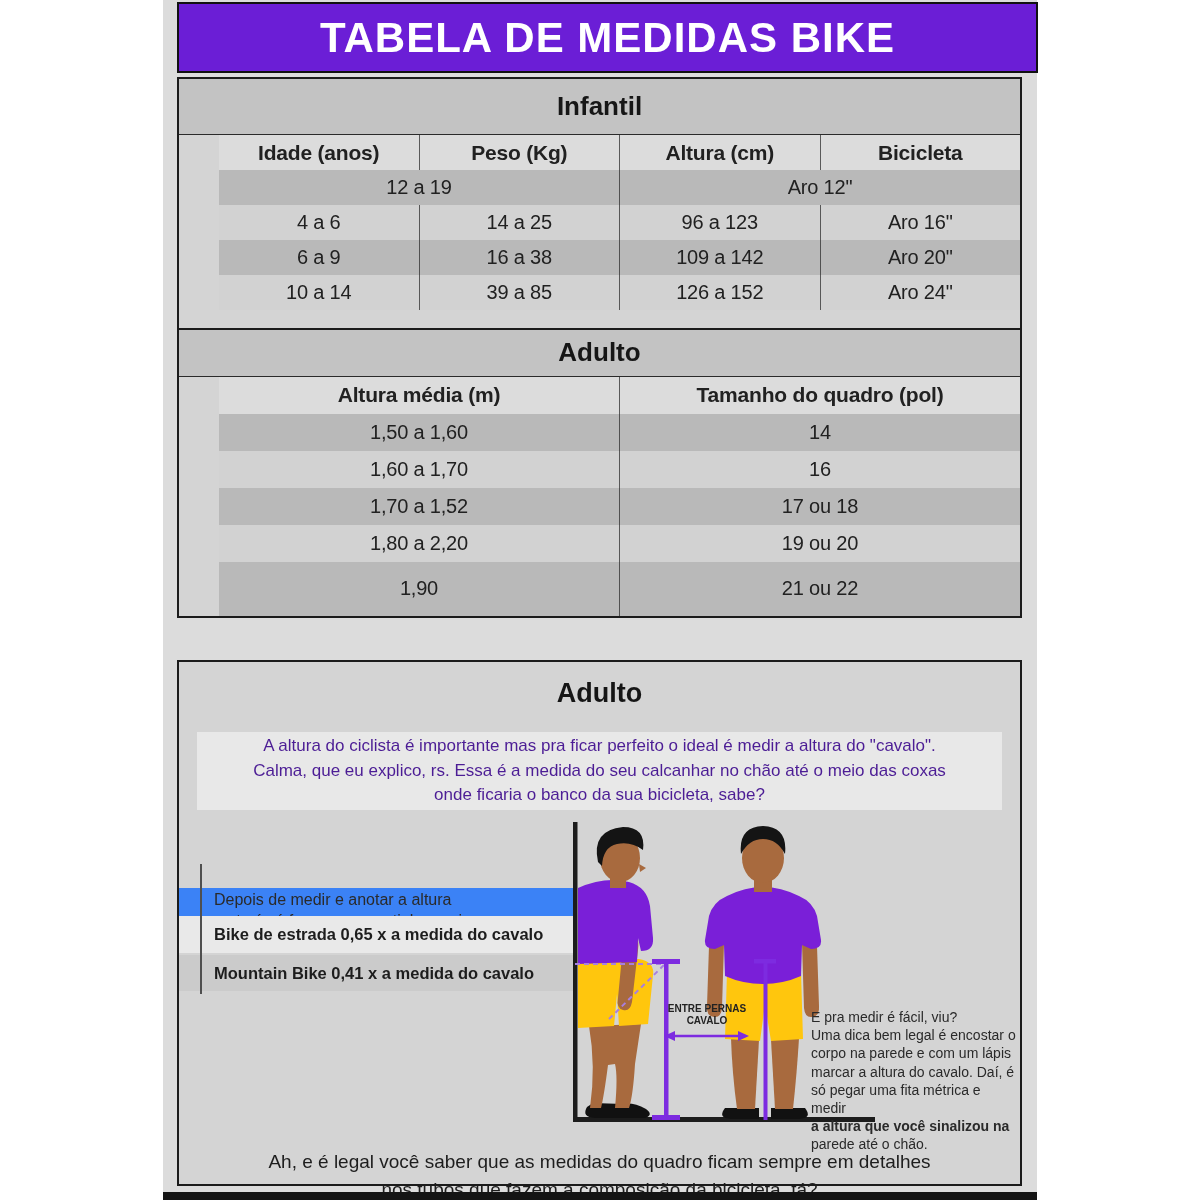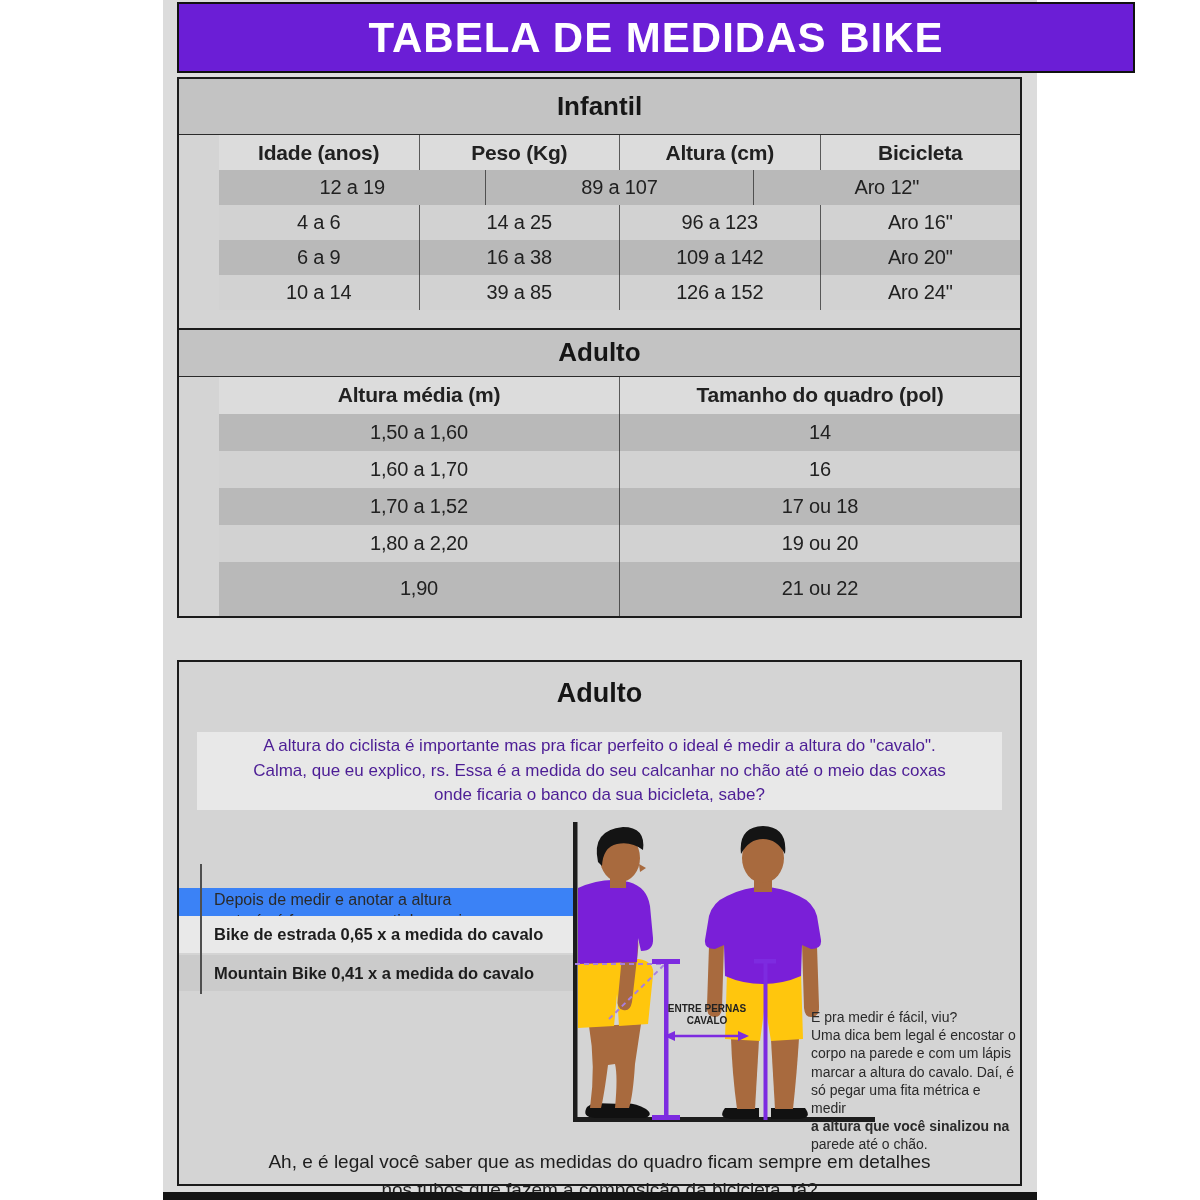--- a/index.html
+++ b/index.html
@@ -1,21 +1,21 @@
 <!DOCTYPE html>
 <html><head>
 <meta charset="utf-8">
 <style>
   html,body{margin:0;padding:0;}
   body{width:1200px;height:1200px;background:#ffffff;font-family:"Liberation Sans",sans-serif;color:#1c1c1c;}
   .page{position:relative;width:1200px;height:1200px;background:#ffffff;overflow:hidden;}
   .infographic{position:absolute;left:163px;top:0;width:874px;height:1200px;background:#dcdcdc;}
 
   
-  .title-bar{position:absolute;left:14px;top:2px;width:958px;height:71px;background:#6b1ed6;
+  .title-bar{position:absolute;left:14px;top:2px;width:861px;height:71px;background:#6b1ed6;
     border:2px solid #111;box-sizing:border-box;display:flex;align-items:center;justify-content:center;}
   .title-bar .t{color:#ffffff;font-weight:bold;font-size:42px;letter-spacing:1px;}
 
   
   .panel{position:absolute;left:14px;width:845px;border:2px solid #1b1b1b;box-sizing:border-box;background:#d4d4d4;}
   .panel-tables{top:77px;height:541px;display:flex;flex-direction:column;}
   .section-band{background:#c3c3c3;display:flex;align-items:center;justify-content:center;
     font-weight:bold;font-size:26px;color:#161616;border-bottom:1px solid #2a2a2a;flex:0 0 auto;}
   .band-infantil{height:55px;}
   .band-adulto{height:46px;border-top:2px solid #1b1b1b;}
@@ -72,21 +72,20 @@
       <div class="section-band band-infantil">Infantil</div>
       <div class="t-table tbl-infantil">
           <div class="t-row t-head">
             <div class="t-cell">Idade (anos)</div>
             <div class="t-cell">Peso (Kg)</div>
             <div class="t-cell">Altura (cm)</div>
             <div class="t-cell">Bicicleta</div>
           </div>
           <div class="t-row r-dark">
             <div class="t-cell">12 a 19</div>
-            <div class="t-cell">89 a 107</div>
             <div class="t-cell">Aro 12"</div>
           </div>
           <div class="t-row r-light">
             <div class="t-cell">4 a 6</div>
             <div class="t-cell">14 a 25</div>
             <div class="t-cell">96 a 123</div>
             <div class="t-cell">Aro 16"</div>
           </div>
           <div class="t-row r-dark">
             <div class="t-cell">6 a 9</div>

